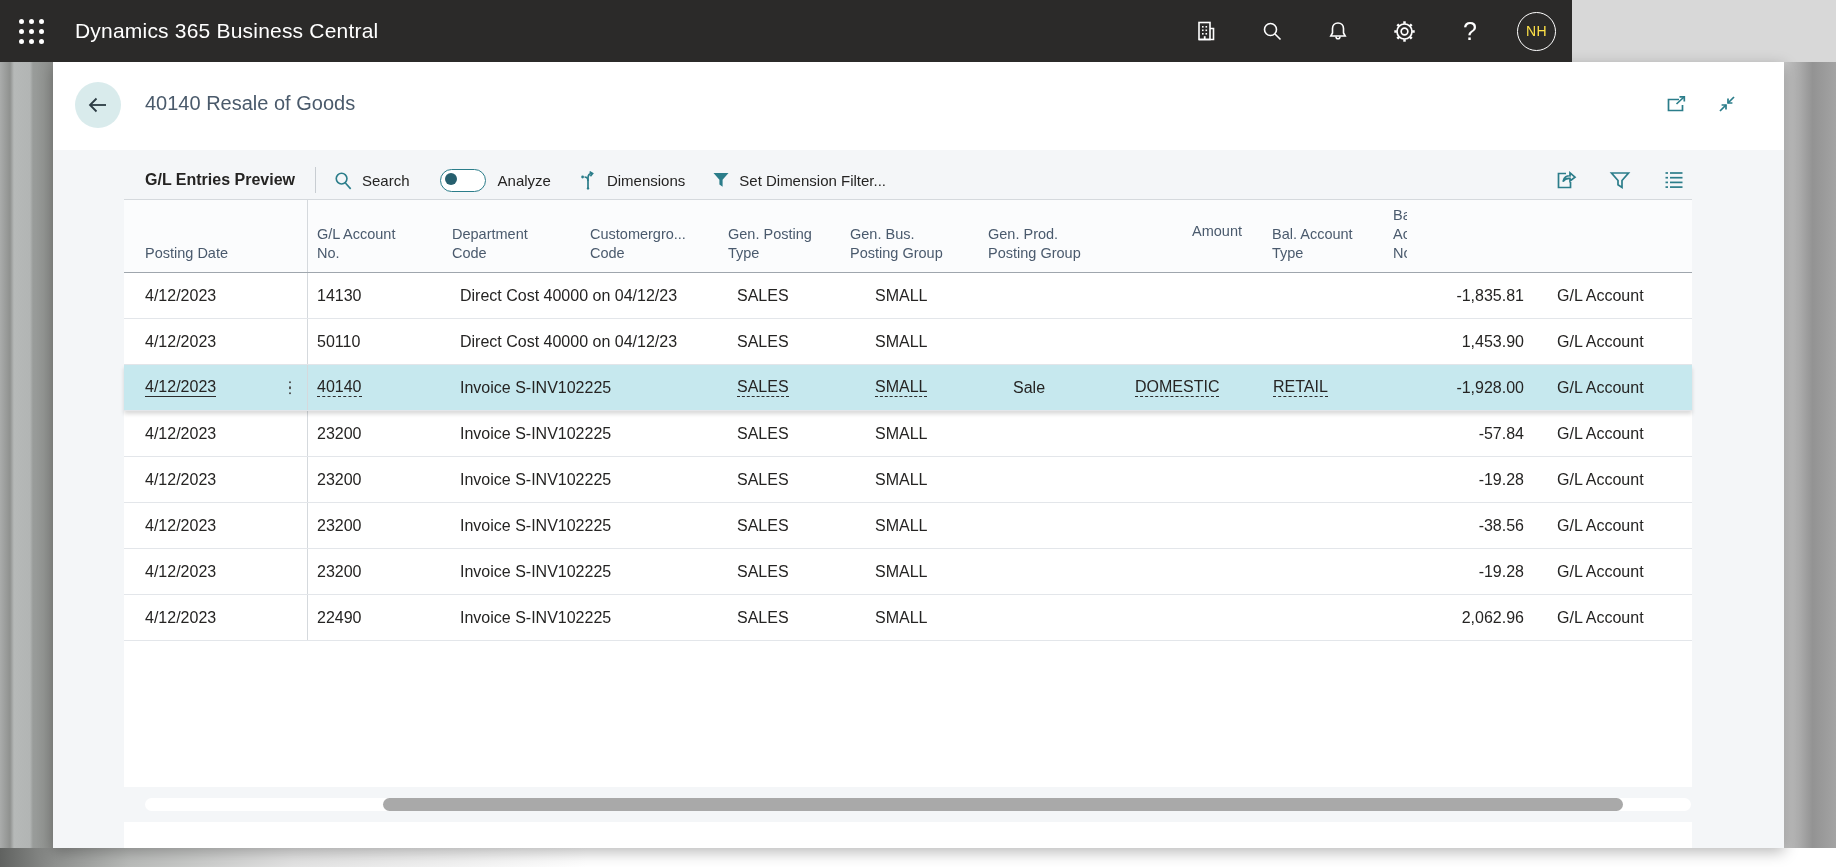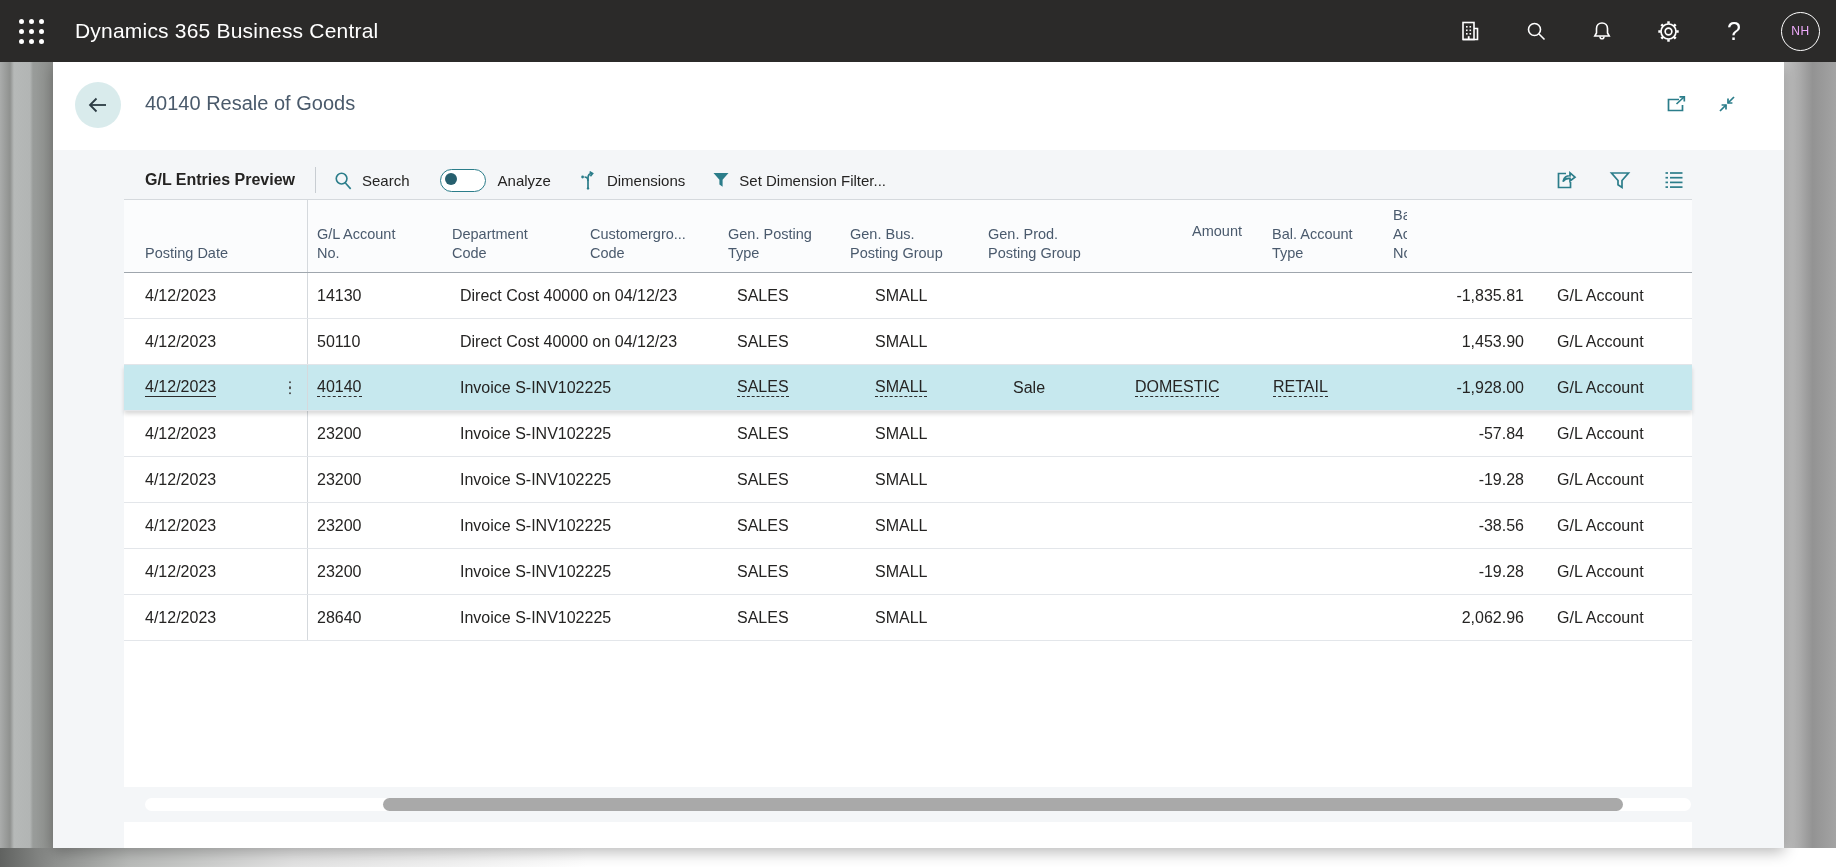--- a/index.html
+++ b/index.html
@@ -2,32 +2,32 @@
 <html><head>
 <meta charset="utf-8">
 <style>
   html,body{margin:0;padding:0;background:#d8d8d8;}
   body{width:1836px;height:867px;position:relative;overflow:hidden;
        font-family:"Liberation Sans","DejaVu Sans",sans-serif;
        -webkit-font-smoothing:antialiased;}
   .abs{position:absolute;}
 
   
-  .appbar{position:absolute;left:0;top:0;width:1836px;height:62px;background:#2b2a29;z-index:30;
+  .appbar{position:absolute;left:0;top:0;width:1572px;height:62px;background:#2b2a29;z-index:30;
           display:flex;align-items:center;}
   .waffle{width:62px;height:62px;display:flex;align-items:center;justify-content:center;cursor:pointer;}
   .waffle-grid{display:grid;grid-template-columns:repeat(3,5px);grid-template-rows:repeat(3,5px);gap:5px;}
   .waffle-grid span{width:5px;height:5px;border-radius:50%;background:#ffffff;}
   .appbar-title{color:#ffffff;font-size:21px;margin-left:13px;letter-spacing:.2px;font-weight:400;}
   .appbar-icons{position:absolute;right:16px;top:0;height:62px;display:flex;align-items:center;gap:28px;}
   .abicon{width:38px;height:38px;display:flex;align-items:center;justify-content:center;cursor:pointer;}
   .abicon svg{stroke:#ffffff;fill:none;stroke-width:1.6;}
   .help-glyph{color:#fff;font-size:25px;font-weight:400;font-family:"Liberation Sans",sans-serif;}
-  .avatar{width:37px;height:37px;border-radius:50%;border:1.6px solid #ffffff;color:#f0abfc;
-          display:flex;align-items:center;justify-content:center;font-size:12px;letter-spacing:.5px;cursor:pointer;}
+  .avatar{width:37px;height:37px;border-radius:50%;border:1.6px solid #ffffff;color:#fde047;
+          display:flex;align-items:center;justify-content:center;font-size:14px;letter-spacing:.5px;cursor:pointer;}
 
   
   .bk-left{left:0;top:62px;width:53px;height:805px;
     background:linear-gradient(90deg,#aaacab 0px,#a2a4a3 8px,#8f918f 12px,#b6b9b8 14px,#b3b6b5 30px,#9b9e9c 32px,#97999shade 44px,#8e908d 53px);
     background:linear-gradient(90deg,#aaacab 0px,#8f918f 10px,#b6b9b8 14px,#b2b5b4 30px,#999c9a 33px,#8e908d 53px);}
   .bk-right{left:1784px;top:62px;width:52px;height:805px;
     background:linear-gradient(90deg,#c8c8c8,#939393 55%,#a3a3a3);}
   .bk-bottom{left:0;top:848px;width:1836px;height:19px;
     background:linear-gradient(90deg,#606260 0%,#8f918f 3%,#b9bbb9 7%,#e3e3e3 16%,#ffffff 32%);}
 
@@ -553,21 +553,21 @@
           </div>
           <div class="cell" style="width: 20px; padding-left: 6px;">
             <span class="txt"></span>
           </div>
         </div>
         <div class="row">
           <div class="cell frozen u-solid" style="width: 184px; padding-left: 21px;">
             <span class="txt">4/12/2023</span>
           </div>
           <div class="cell u-dashed" style="width: 137px; padding-left: 9px;">
-            <span class="txt">28640</span>
+            <span class="txt">22490</span>
           </div>
           <div class="cell" style="width: 285px; padding-left: 15px;">
             <span class="txt">Invoice S-INV102225</span>
           </div>
           <div class="cell u-dashed" style="width: 138px; padding-left: 7px;">
             <span class="txt">SALES</span>
           </div>
           <div class="cell u-dashed" style="width: 138px; padding-left: 7px;">
             <span class="txt">SMALL</span>
           </div>

